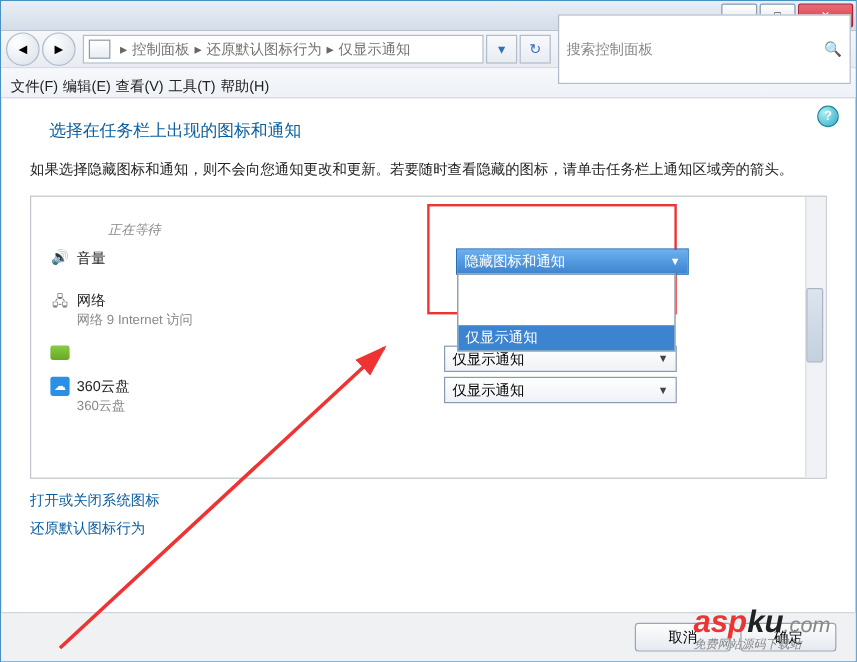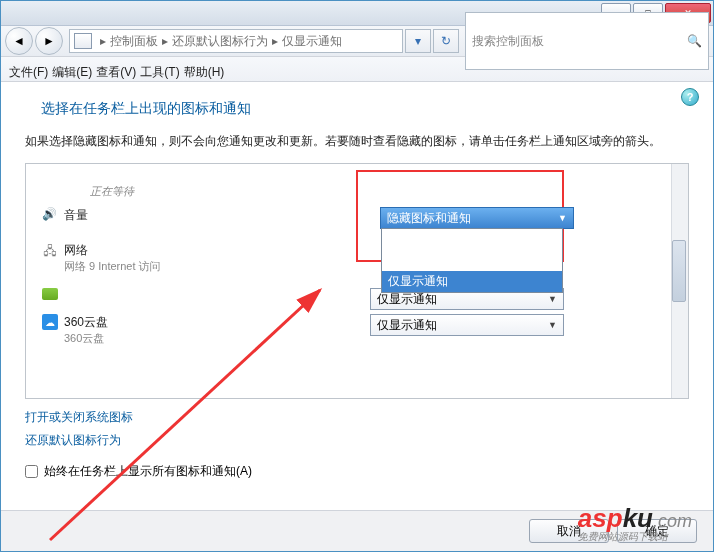--- a/index.html
+++ b/index.html
@@ -158,24 +158,20 @@
           <span class="arrow">▼</span>
         </div>
       </div>
     </div>
 
     <div class="links">
       <a href="#">打开或关闭系统图标</a>
       <a href="#">还原默认图标行为</a>
     </div>
 
-    <div class="chk-row">
-      <input type="checkbox" style="">
-      <span>始终在任务栏上显示所有图标和通知(A)</span>
-    </div>
   </div>
 
   <div class="footer">
     <div class="btn">取消</div>
     <div class="btn">确定</div>
   </div>
 </div>
 
 <svg class="arrow-svg" width="714" height="552">
   <defs>

